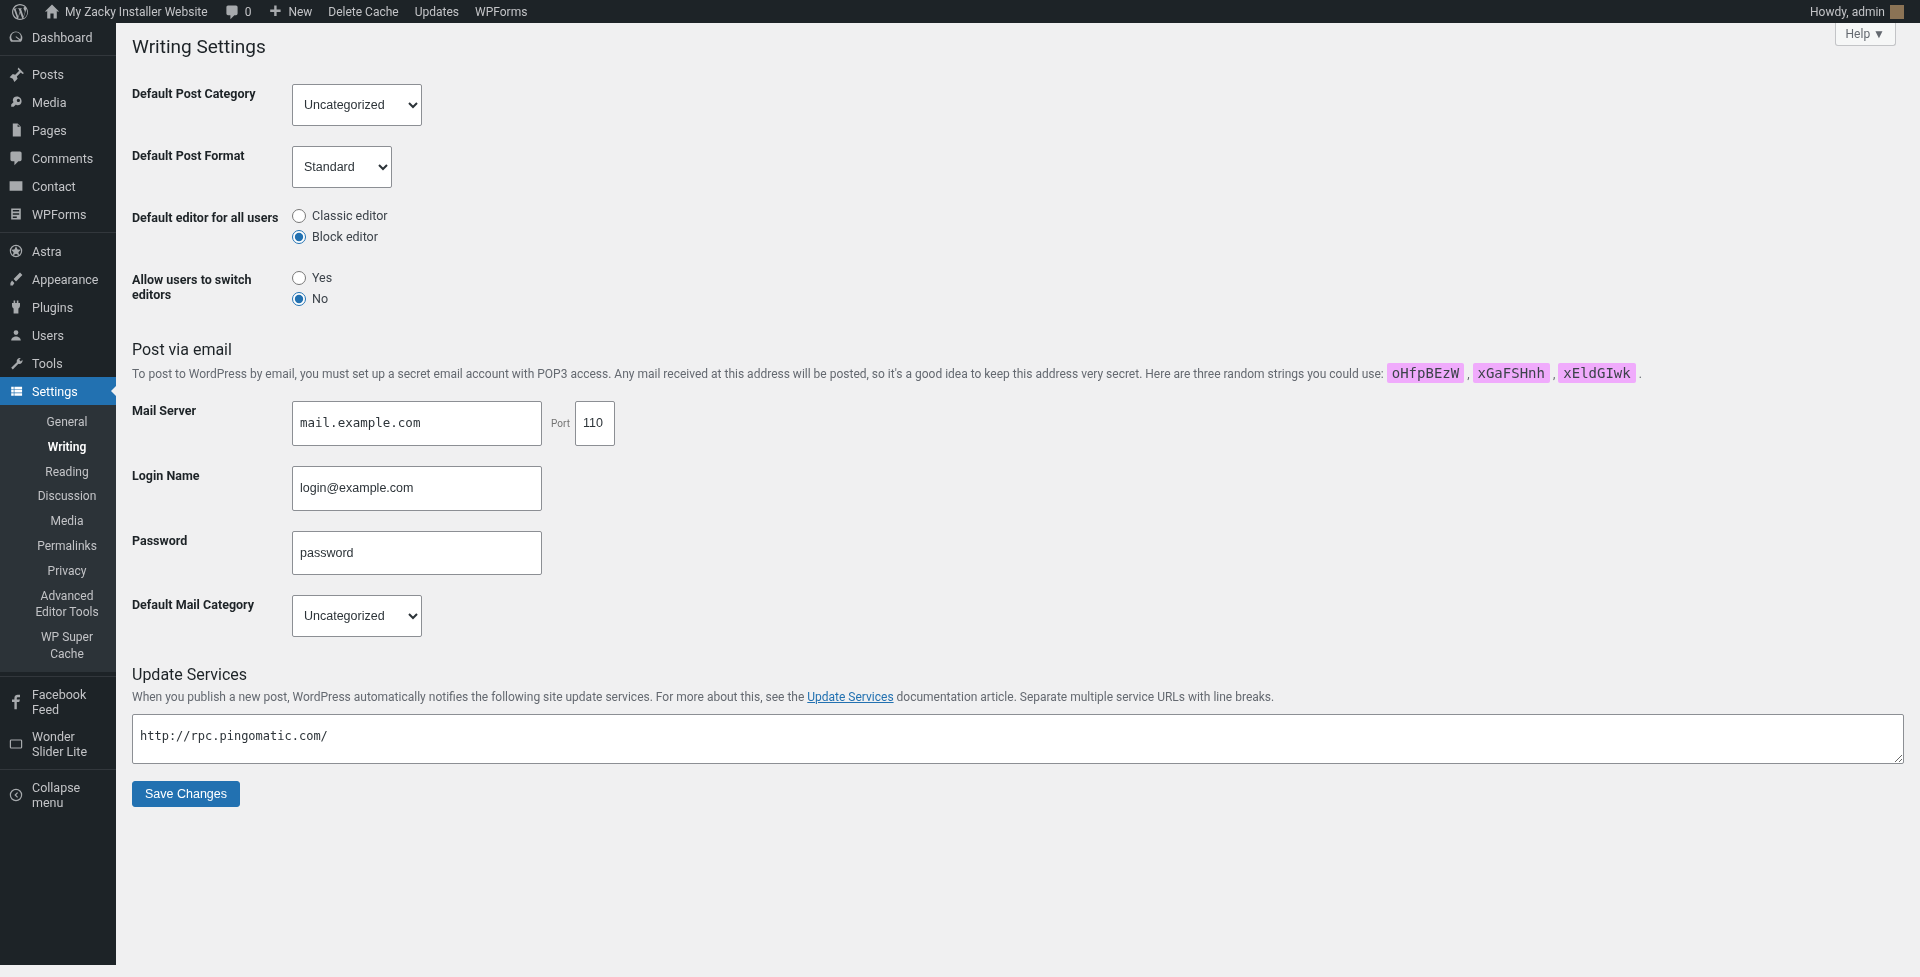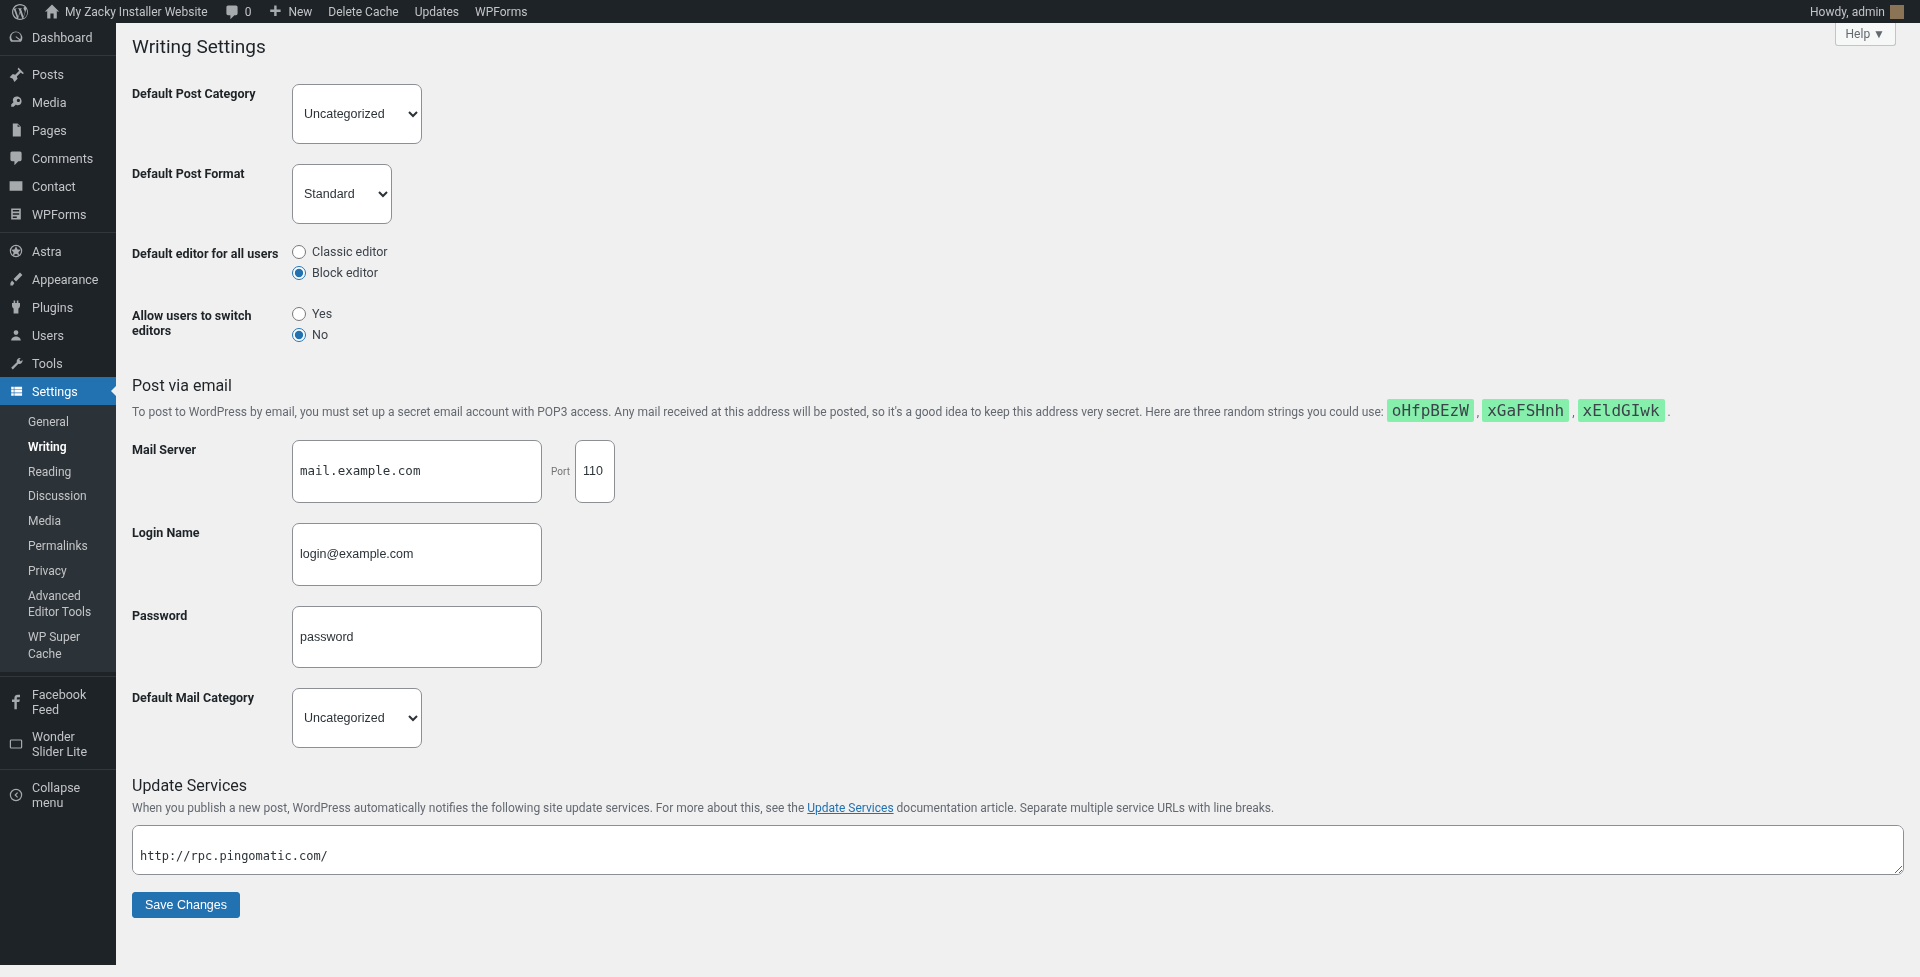--- a/index.html
+++ b/index.html
@@ -13,47 +13,47 @@
 .avatar-sq { width: 14px; height: 14px; background: #8b7355; display:inline-block; }
 
 
 .sidebar { position: fixed; top: 23px; left: 0; bottom: 12px; width: 116px; background: #1d2327; color: #c3c4c7; font-size: 12.5px; overflow-y: auto; }
 .menu-item { display: flex; align-items: center; padding: 6px 8px; gap: 8px; cursor: pointer; color: #c3c4c7; min-height: 27px; }
 .menu-item.current { background: #2271b1; color: #fff; position: relative; }
 .menu-item.current::after { content: ''; position: absolute; right: -1px; top: 50%; transform: translateY(-50%); width: 0; height: 0; border: 6px solid transparent; border-right-color: #f0f0f1; }
 .menu-icon { width: 16px; height: 16px; display: flex; align-items: center; justify-content: center; flex-shrink: 0; }
 .menu-icon svg { fill: #a7aaad; width: 16px; height: 16px; }
 .menu-item.current .menu-icon svg { fill: #fff; }
-.submenu { background: #2c3338; padding: 5px 0; }
+.submenu { background: #2c3338; padding: 5px 0; text-align: center; }
 .submenu-item { padding: 4px 10px 4px 28px; cursor: pointer; color: #c3c4c7; font-size: 12px; line-height: 1.4; }
 .submenu-item.current { color: #fff; font-weight: 600; }
 .menu-separator { border-top: 1px solid #32373c; margin: 4px 0; }
 
 
 .content { margin-left: 116px; margin-top: 23px; padding: 10px 16px 16px 16px; }
 .page-header { display: flex; justify-content: space-between; align-items: flex-start; }
 h1.title { font-size: 19px; font-weight: 400; color: #1d2327; margin: 2px 0 16px 0; }
 .help-tab { background: #f6f7f7; border: 1px solid #c3c4c7; border-top: none; padding: 4px 10px; font-size: 12px; color: #646970; cursor: pointer; border-radius: 0 0 3px 3px; margin-right: 8px; margin-top:-10px; }
 
 table.form-table { width: 100%; border-collapse: collapse; margin-bottom: 10px; }
 table.form-table th { text-align: left; vertical-align: top; width: 160px; padding: 12px 10px 12px 0; font-weight: 700; font-size: 12.5px; color: #1d2327; }
 table.form-table td { padding: 10px 10px 10px 0; vertical-align: middle; font-size: 12.5px; }
-select, input[type=text], textarea { background: #fff; border: 1px solid #8c8f94; border-radius: 7px; padding: 21px 7px; font-size: 12.5px; color: #2c3338; line-height: 1.5; }
+select, input[type=text], textarea { background: #fff; border: 1px solid #8c8f94; border-radius: 2px; padding: 12px 7px; font-size: 12.5px; color: #2c3338; line-height: 1.5; }
 select { padding-right: 20px; }
 .regular-text { width: 250px; }
 .narrow { width: 40px; }
 textarea.large { width: 100%; height: 50px; resize: both; font-family: Consolas, Monaco, monospace; font-size: 12px; }
 input.code, textarea.code { font-family: Consolas, Monaco, monospace; }
 
 .radio-row { display: flex; align-items: center; gap: 6px; margin-bottom: 6px; font-size: 12.5px; }
 .radio-row input[type=radio] { accent-color: #2271b1; width: 14px; height: 14px; }
 
 h2.section { font-size: 16px; font-weight: 400; color: #1d2327; margin: 18px 0 6px 0; }
 .desc { font-size: 12px; color: #646970; margin-bottom: 10px; }
-code.rand { background: #86efac; padding: 2px 5px; font-size: 16px; border-radius: 2px; color: #3c434a; }
+code.rand { background: #f0abfc; padding: 2px 5px; font-size: 14px; border-radius: 2px; color: #3c434a; }
 a.link { color: #2271b1; text-decoration: underline; }
 
 .port-wrap { display: inline-flex; align-items: center; gap: 5px; margin-left: 6px; }
 .port-label { font-size: 10px; color: #737373; }
 
 .submit-btn { background: #2271b1; color: #fff; border: 1px solid #2271b1; border-radius: 3px; padding: 5px 12px; font-size: 12.5px; cursor: pointer; margin-top: 14px; }
 </style>
 </head>
 <body>
 

